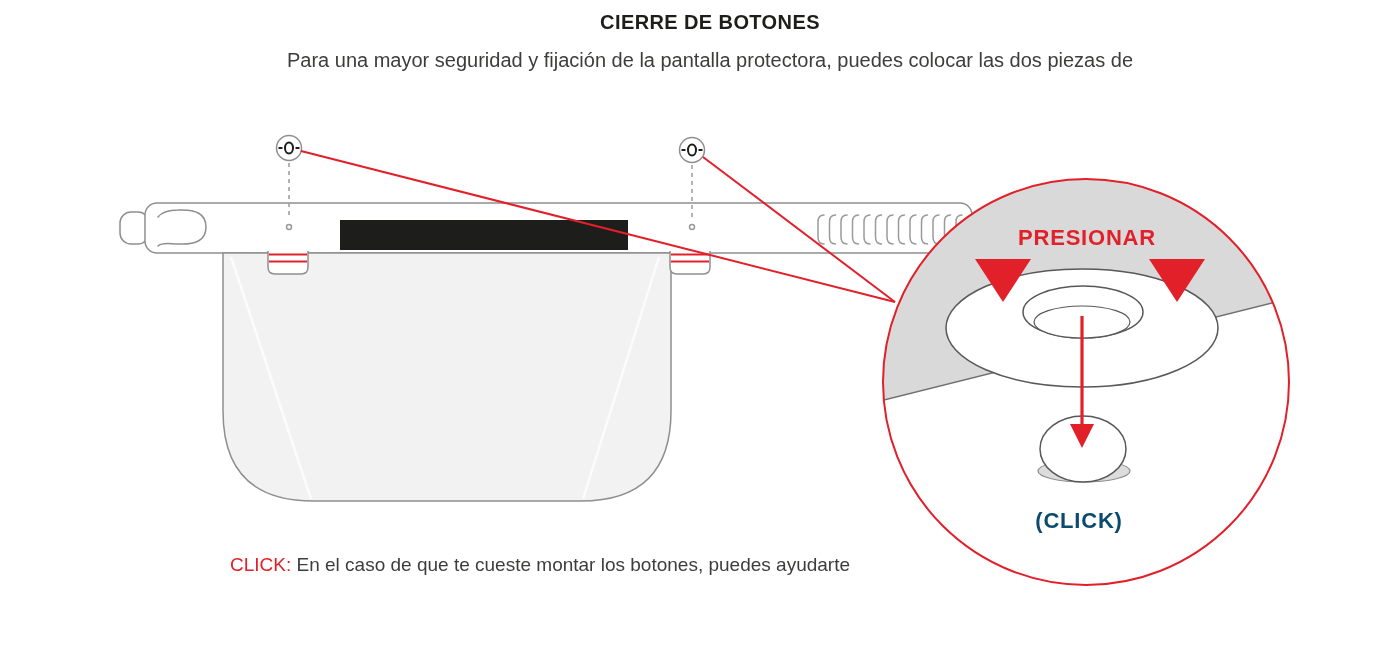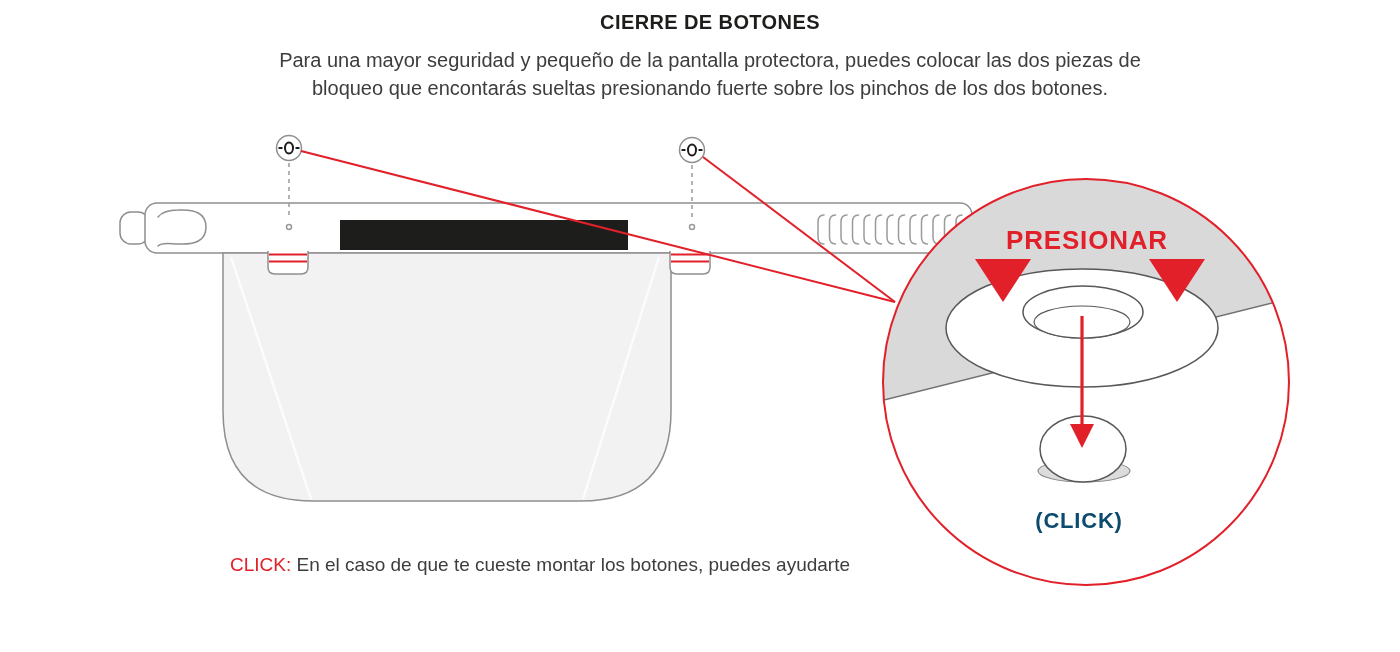--- a/index.html
+++ b/index.html
@@ -10,37 +10,36 @@
   .header{position:absolute;left:20px;top:10px;width:1380px;text-align:center;}
   .title{font-size:20px;font-weight:700;color:#1d1d1b;letter-spacing:0.4px;line-height:24px;}
   .intro{margin-top:12px;font-size:20px;color:#3d3d3c;line-height:28px;}
   .intro div{white-space:nowrap;}
   .note{position:absolute;left:230px;top:551px;font-size:19px;color:#3d3d3c;line-height:28px;}
   .note div{white-space:nowrap;}
   .note .red{color:#e2202a;}
   .diagram-svg{position:absolute;left:0;top:0;}
   .press-label{
     position:absolute;left:1087px;top:225px;transform:translateX(-50%);
-    font-size:26px;font-weight:700;color:#e2202a;letter-spacing:0.8px;white-space:nowrap;
+    font-size:22px;font-weight:700;color:#e2202a;letter-spacing:0.8px;white-space:nowrap;
   }
   .click-label{
     position:absolute;left:1079px;top:508px;transform:translateX(-50%);
     font-size:22px;font-weight:700;color:#0c4a6e;letter-spacing:0.8px;white-space:nowrap;
   }
 </style>
 </head>
 <body>
 
 <div id="stage">
 
   <div class="header">
     <div class="title">CIERRE DE BOTONES</div>
     <div class="intro">
-      <div>Para una mayor seguridad y pequeño de la pantalla protectora, puedes colocar las dos piezas de</div>
-      <div>bloqueo que encontarás sueltas presionando fuerte sobre los pinchos de los dos botones.</div>
+      <div>Para una mayor seguridad y fijación de la pantalla protectora, puedes colocar las dos piezas de</div>
     </div>
   </div>
 
   <svg class="diagram-svg" width="1400" height="652" viewBox="0 0 1400 652">
     <defs>
       <path id="slot" d="M6,0 Q0,0 0,7 L0,22 Q0,29 6,29"></path>
       <clipPath id="lensClip">
           <circle cx="1086" cy="382" r="203"></circle>
         </clipPath>
     </defs>

